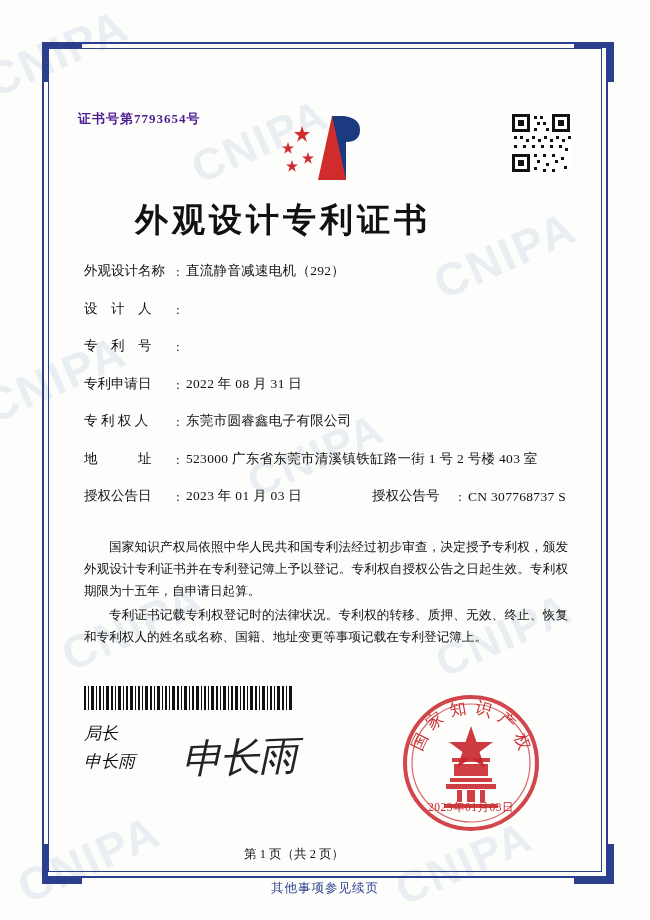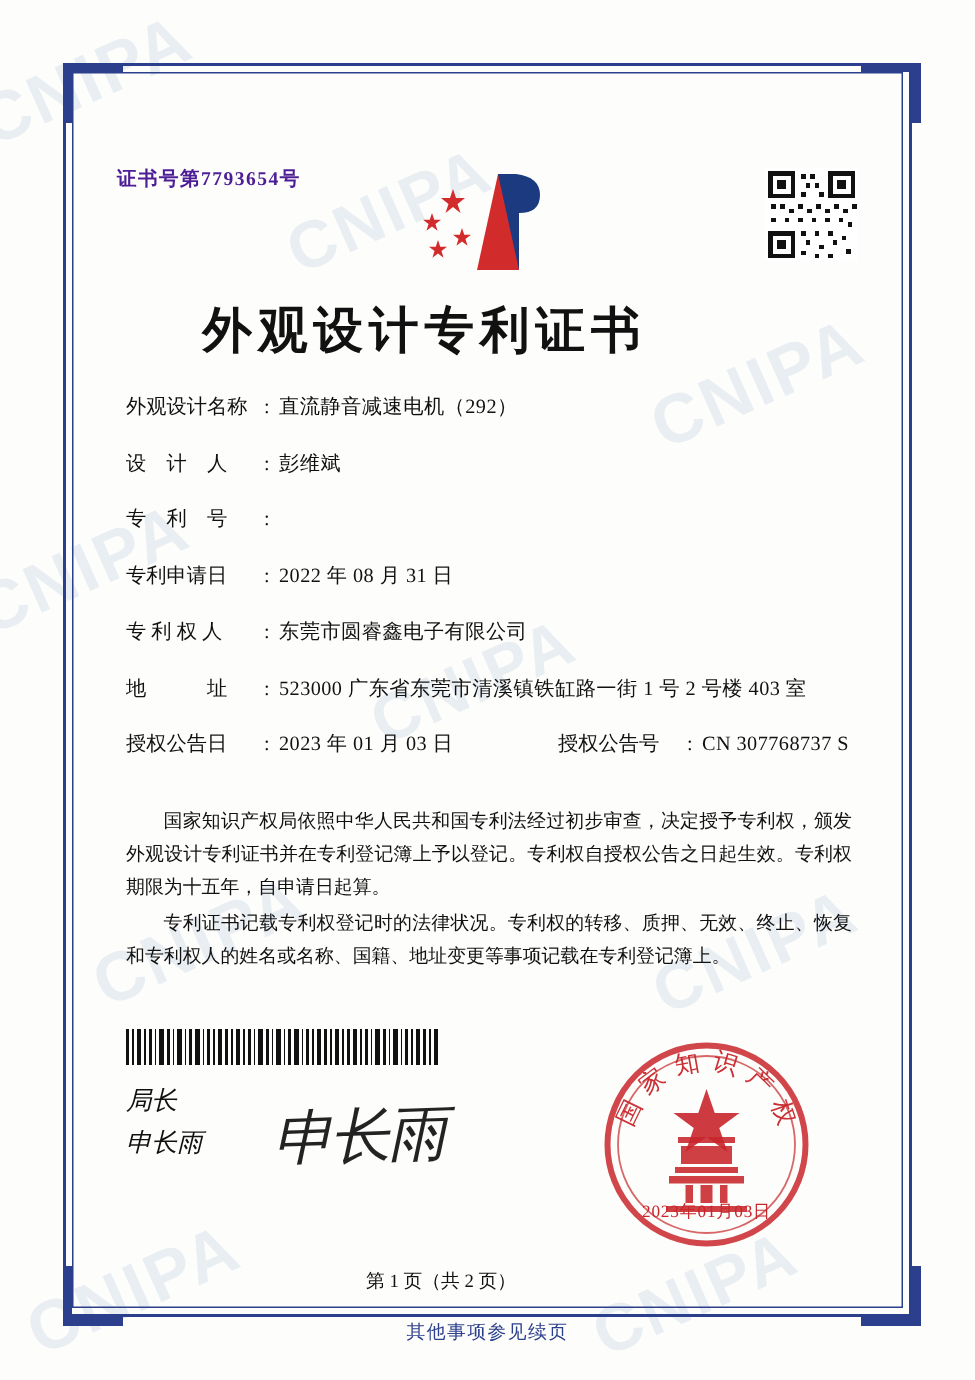--- a/index.html
+++ b/index.html
@@ -108,21 +108,21 @@
 
   
   #fields {
     position: absolute;
     left: 84px;
     top: 262px;
     width: 486px;
   }
   .row {
     display: flex;
-    align-items: center;
+    align-items: flex-end;
     margin-bottom: 19.5px;
     font-size: 13.5px;
     color: #111;
   }
   .row .lbl {
     width: 92px;
     flex: none;
     letter-spacing: 0px;
     white-space: nowrap;
   }
@@ -335,21 +335,20 @@
 
   <div id="fields">
     <div class="row">
       <span class="lbl">外观设计名称</span>
       <span class="colon">:</span>
       <span class="val">直流静音减速电机（292）</span>
     </div>
     <div class="row">
       <span class="lbl">设　计　人</span>
       <span class="colon">:</span>
-      <span class="val">彭维斌</span>
     </div>
     <div class="row">
       <span class="lbl">专　利　号</span>
       <span class="colon">:</span>
     </div>
     <div class="row">
       <span class="lbl">专利申请日</span>
       <span class="colon">:</span>
       <span class="val">2022 年 08 月 31 日</span>
     </div>

